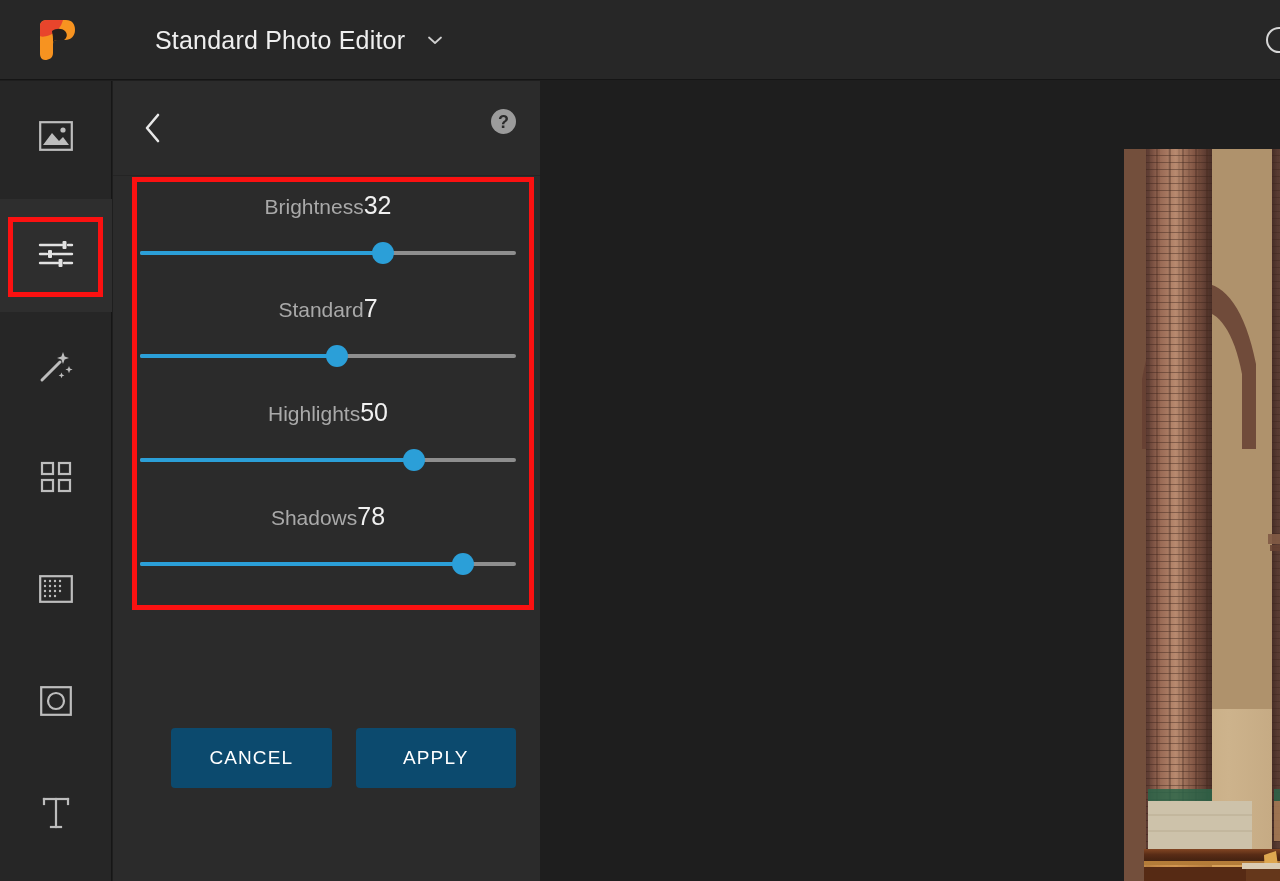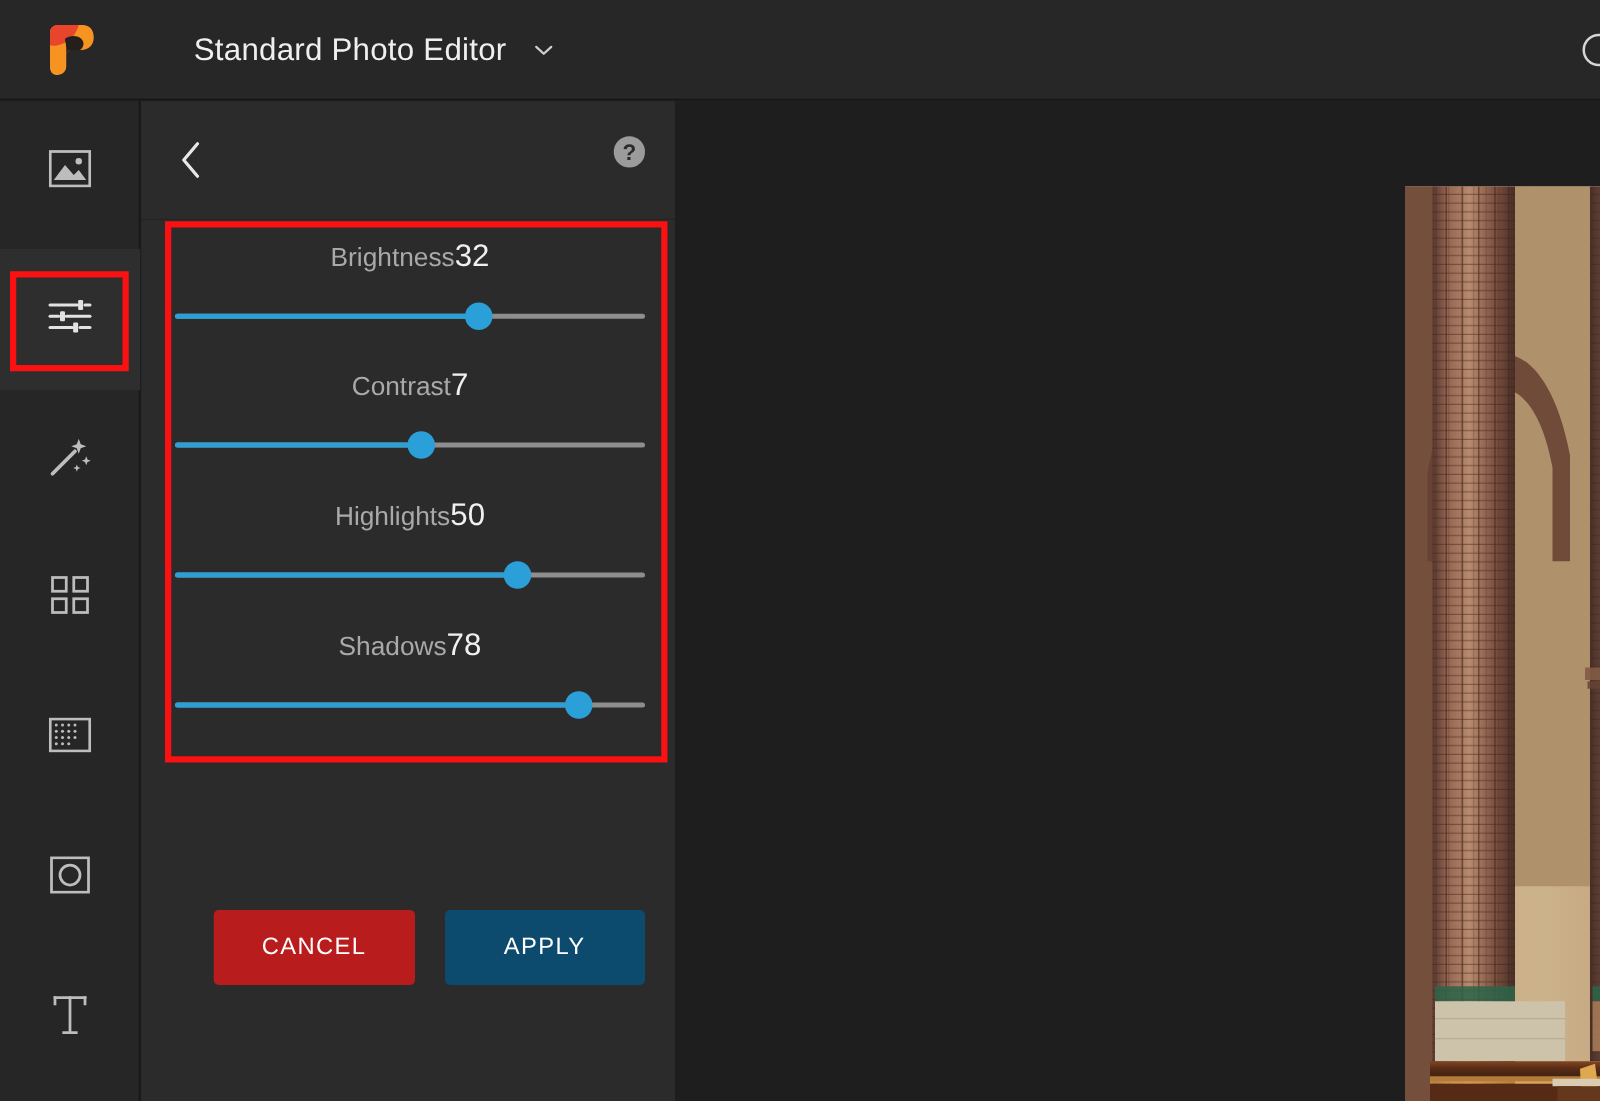--- a/index.html
+++ b/index.html
@@ -96,21 +96,21 @@
   .actions {
     position: absolute; left: 27px; top: 551px; width: 376px; height: 60px;
     display: flex; gap: 24px;
   }
   .btn {
     width: 176px; height: 60px; border-radius: 4px;
     display: flex; align-items: center; justify-content: center;
     font-size: 19px; letter-spacing: 1.1px; color: #ffffff; border: none;
     font-family: "Liberation Sans", sans-serif; cursor: pointer;
   }
-  .btn-cancel { background: #b91c1c; margin-left: 31px; }
+  .btn-cancel { background: #0c4a6e; margin-left: 31px; }
   .btn-apply  { background: #0c4a6e; }
 
   
   .canvas {
     position: absolute; left: 541px; top: 81px; width: 739px; height: 800px;
     background: #1e1e1e; overflow: hidden;
   }
   .photo {
     position: absolute; left: 583px; top: 68px; width: 260px; height: 732px;
     overflow: hidden;
@@ -279,21 +279,21 @@
         </div>
         <div class="track-wrap">
           <div class="track-base"></div>
           <div class="track-fill" style="width:64.5%;"></div>
           <div class="thumb" style="left:64.5%;"></div>
         </div>
       </div>
 
       <div class="slider-row" style="top:117px;">
         <div class="slider-top">
-          <span class="slider-label">Contrast</span>
+          <span class="slider-label">Standard</span>
           <span class="slider-value">7</span>
         </div>
         <div class="track-wrap">
           <div class="track-base"></div>
           <div class="track-fill" style="width:52.5%;"></div>
           <div class="thumb" style="left:52.5%;"></div>
         </div>
       </div>
 
       <div class="slider-row" style="top:221px;">

